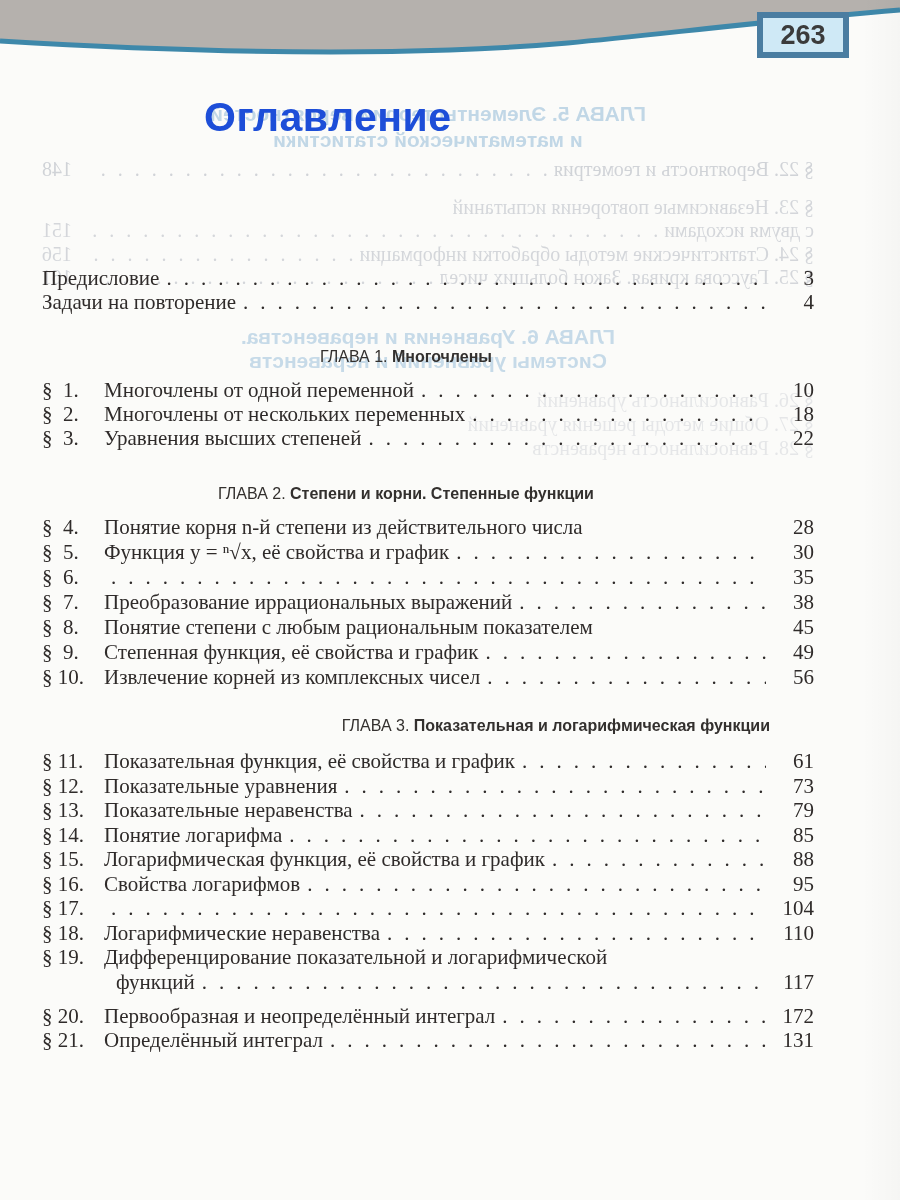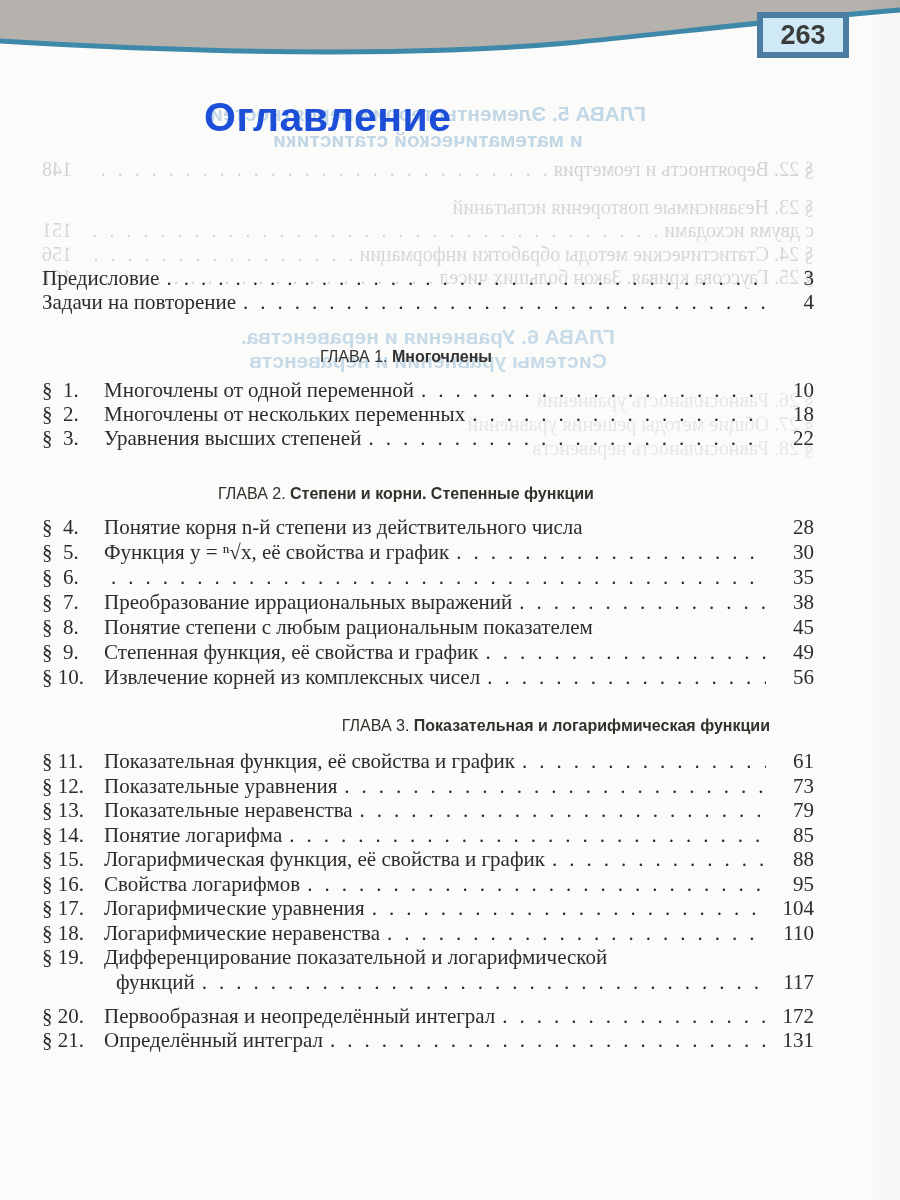--- a/index.html
+++ b/index.html
@@ -236,21 +236,20 @@
             <span class="pg">88</span>
           </div>
           <div class="row">
             <span class="num">§ 16.</span>
             <span class="txt">Свойства логарифмов</span>
             <span class="dots">..........................................................................................</span>
             <span class="pg">95</span>
           </div>
           <div class="row">
             <span class="num">§ 17.</span>
-            <span class="txt">Логарифмические уравнения</span>
             <span class="dots">..........................................................................................</span>
             <span class="pg">104</span>
           </div>
           <div class="row">
             <span class="num">§ 18.</span>
             <span class="txt">Логарифмические неравенства</span>
             <span class="dots">..........................................................................................</span>
             <span class="pg">110</span>
           </div>
           <div class="row">

